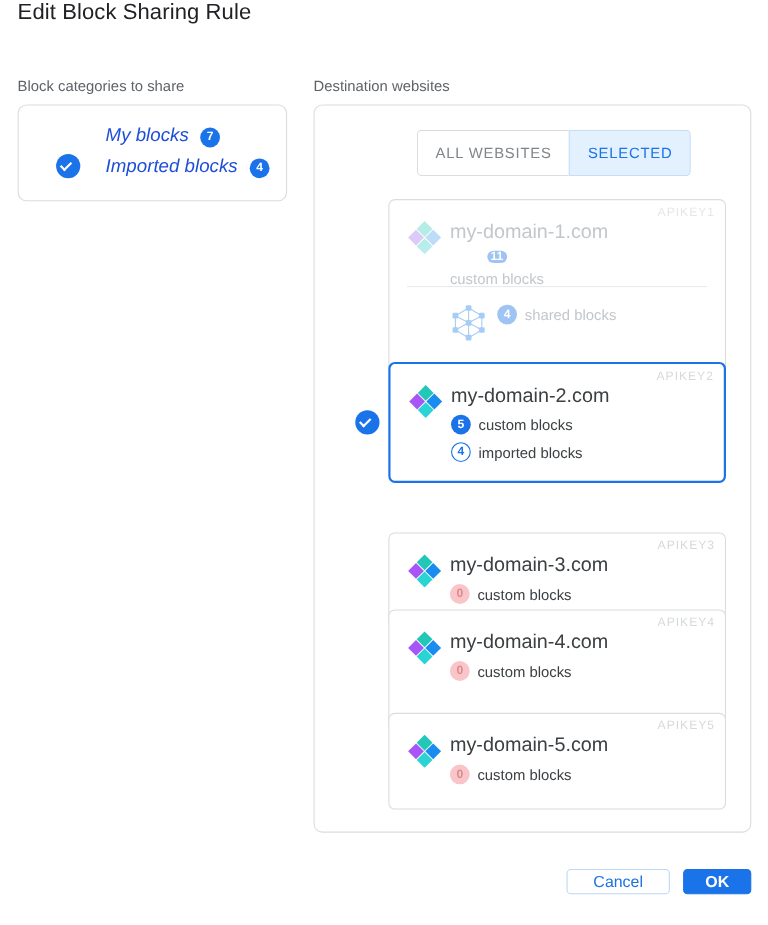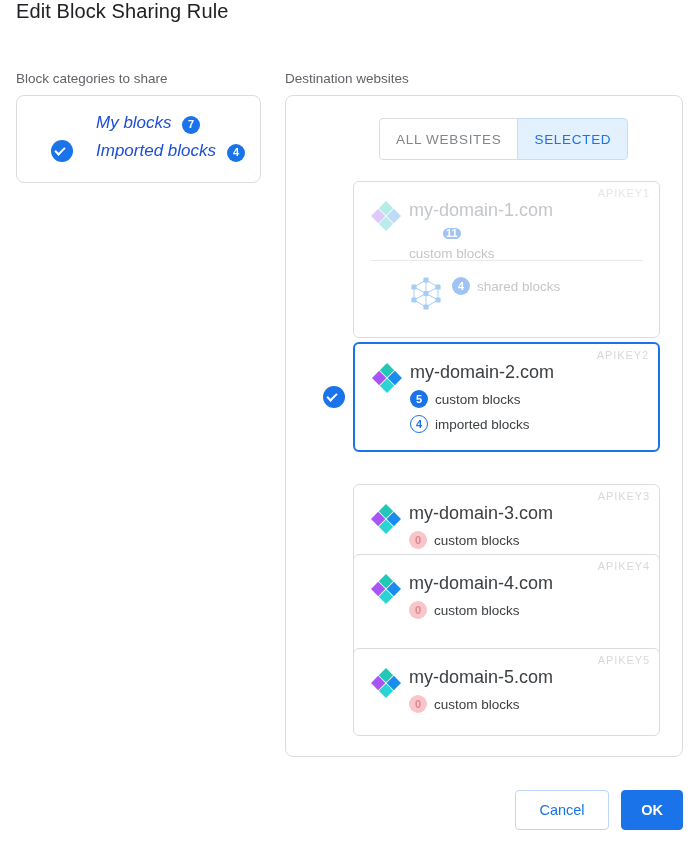--- a/index.html
+++ b/index.html
@@ -269,21 +269,21 @@
   .footer {
     position: absolute;
     left: 0;
     top: 790px;
     width: 683px;
     display: flex;
     justify-content: flex-end;
     gap: 12px;
   }
   .btn {
-    height: 40px;
+    height: 23px;
     min-width: 94px;
     border-radius: 4px;
     font-size: 14.5px;
     display: flex;
     align-items: center;
     justify-content: center;
     box-sizing: border-box;
     cursor: pointer;
     padding: 0 18px;
   }
@@ -365,21 +365,21 @@
               <rect x="14.4" y="14.9" width="5.2" height="5.2" rx="1.2" fill="#a7cdf5"></rect>
             </svg></div>
           <div class="shared-lines" style="top: 93px;">
             <div class="line">
               <span class="badge blue-faded">4</span>
               <span>shared blocks</span>
             </div>
           </div>
         </div>
       </div>
-      <div class="card-wrap" style="top: 161px; height: 121px;">
+      <div class="card-wrap" style="top: 148px; height: 121px;">
         <div class="card selected" style="top: 0px; height: 110px;">
           <div class="apikey">APIKEY2</div>
           <div class="logo"><svg viewBox="0 0 32 32" width="32" height="32">
               <path d="M16,2 L23.2,9.2 L16,16.4 L8.8,9.2 Z" fill="#22c7b8"></path>
               <path d="M8.2,9.8 L15.4,17 L8.2,24.2 L1,17 Z" fill="#a855f7"></path>
               <path d="M23.8,9.8 L31,17 L23.8,24.2 L16.6,17 Z" fill="#1a8cf0"></path>
               <path d="M16,17.6 L23.2,24.8 L16,32 L8.8,24.8 Z" fill="#2ad4d4"></path>
             </svg></div>
           <div class="domain-name">my-domain-2.com</div>
           <div class="stat-row" style="top: 46px;">

